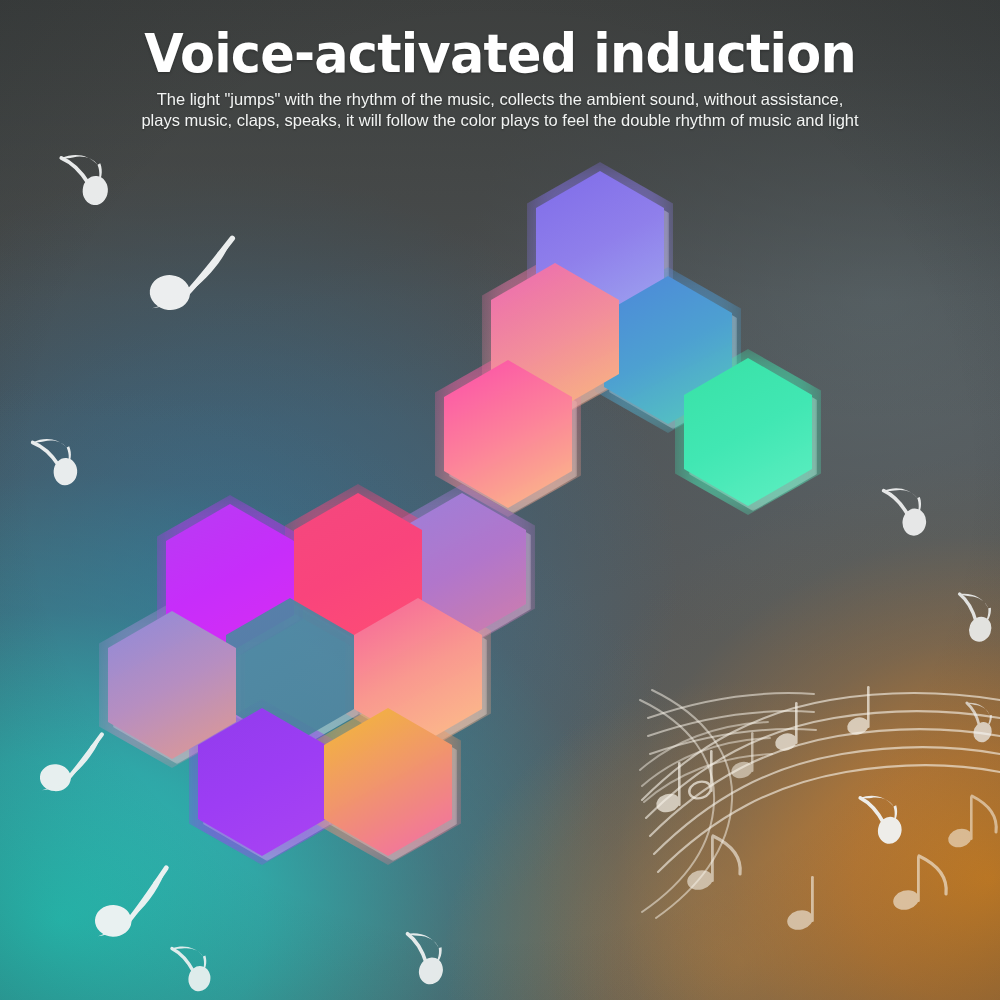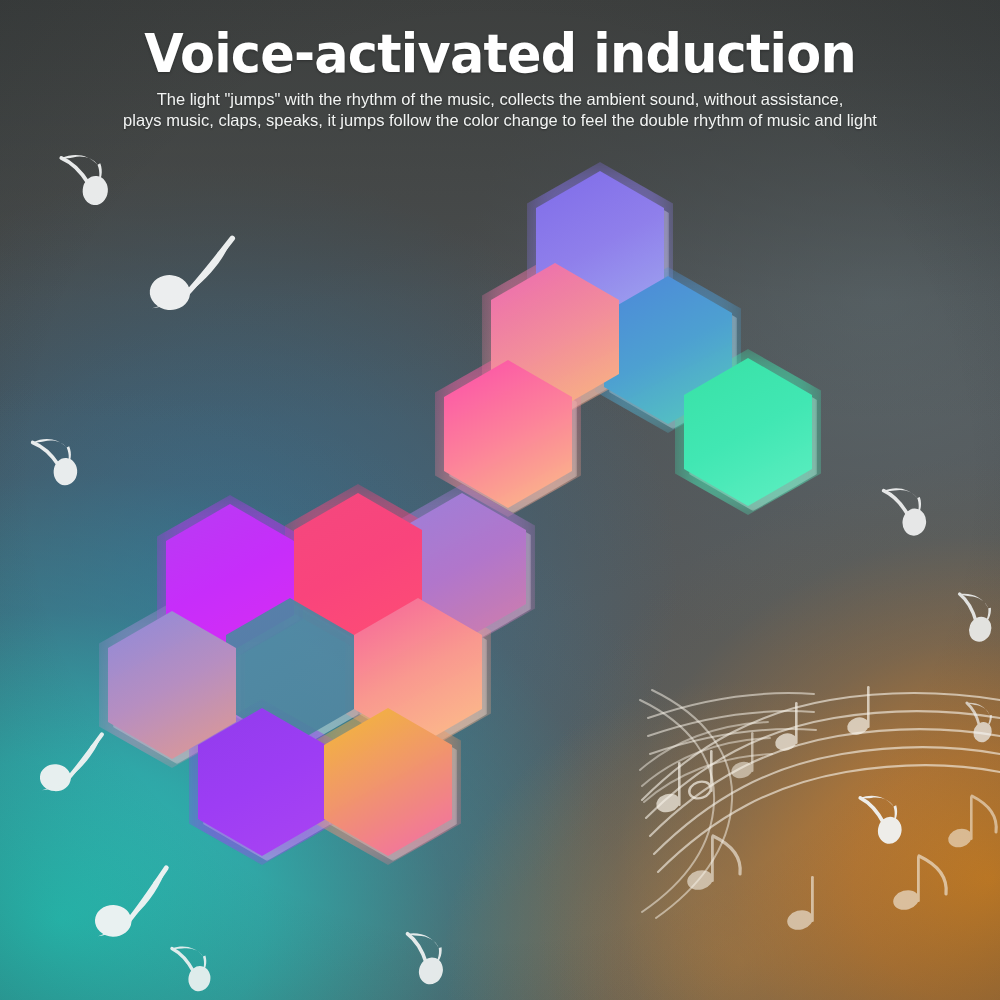--- a/index.html
+++ b/index.html
@@ -279,17 +279,17 @@
           <path d="M30,50 C24,36 16,26 6,20" stroke="#f2f4f4" stroke-width="4" fill="none" stroke-linecap="round"></path>
           <path d="M6,20 C20,16 34,20 42,32 C38,24 28,20 18,21 C12,21 8,21 6,20 Z" fill="#f2f4f4"></path>
           <path d="M42,32 C44,40 42,48 38,54 C44,48 47,40 45,31 Z" fill="#f2f4f4"></path>
         </svg></div>
     </div>
 
   <div class="header">
     <h1 class="title">Voice-activated induction</h1>
     <p class="subtitle">
       <span class="l1">The light "jumps" with the rhythm of the music, collects the ambient sound, without assistance,</span>
-      <span class="l2">plays music, claps, speaks, it jumps follow the color change to feel the double rhythm of music and light</span>
+      <span class="l2">plays music, claps, speaks, it will follow the color plays to feel the double rhythm of music and light</span>
     </p>
   </div>
 
 </div>
 
 </body></html>

